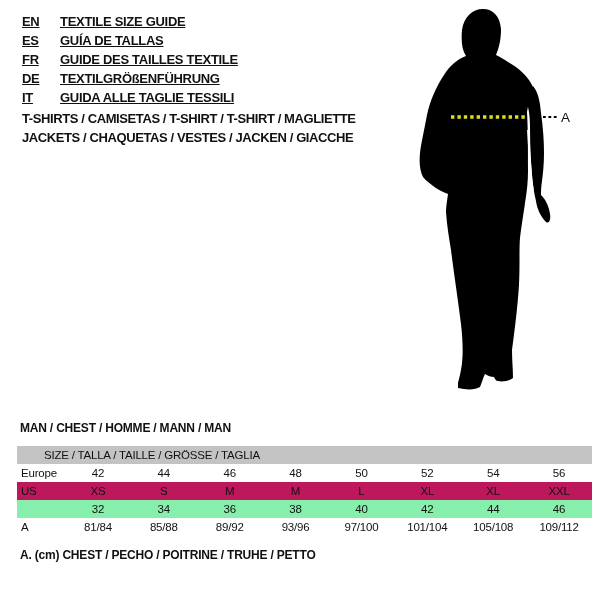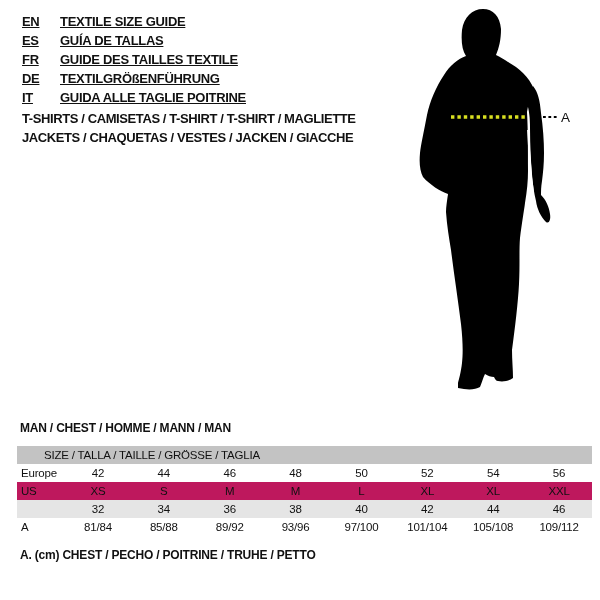--- a/index.html
+++ b/index.html
@@ -53,21 +53,21 @@
   <div class="lang-row">
     <span class="lang-code">FR</span>
     <span>GUIDE DES TAILLES TEXTILE</span>
   </div>
   <div class="lang-row">
     <span class="lang-code">DE</span>
     <span>TEXTILGRÖßENFÜHRUNG</span>
   </div>
   <div class="lang-row">
     <span class="lang-code">IT</span>
-    <span>GUIDA ALLE TAGLIE POITRINE</span>
+    <span>GUIDA ALLE TAGLIE TESSILI</span>
   </div>
 </div>
 
 <div class="categories">
   <div>T-SHIRTS / CAMISETAS / T-SHIRT / T-SHIRT / MAGLIETTE</div>
   <div>JACKETS / CHAQUETAS / VESTES / JACKEN / GIACCHE</div>
 </div>
 
 <div class="figure-wrap">
   <svg width="205" height="400" viewBox="0 0 205 400">
@@ -158,21 +158,21 @@
     <td>US</td>
     <td class="val">XS</td>
     <td class="val">S</td>
     <td class="val">M</td>
     <td class="val">M</td>
     <td class="val">L</td>
     <td class="val">XL</td>
     <td class="val">XL</td>
     <td class="val">XXL</td>
   </tr>
-  <tr style="background:#e5e5e5">
+  <tr style="background:#86efac">
     <td></td>
     <td class="val">32</td>
     <td class="val">34</td>
     <td class="val">36</td>
     <td class="val">38</td>
     <td class="val">40</td>
     <td class="val">42</td>
     <td class="val">44</td>
     <td class="val">46</td>
   </tr>

